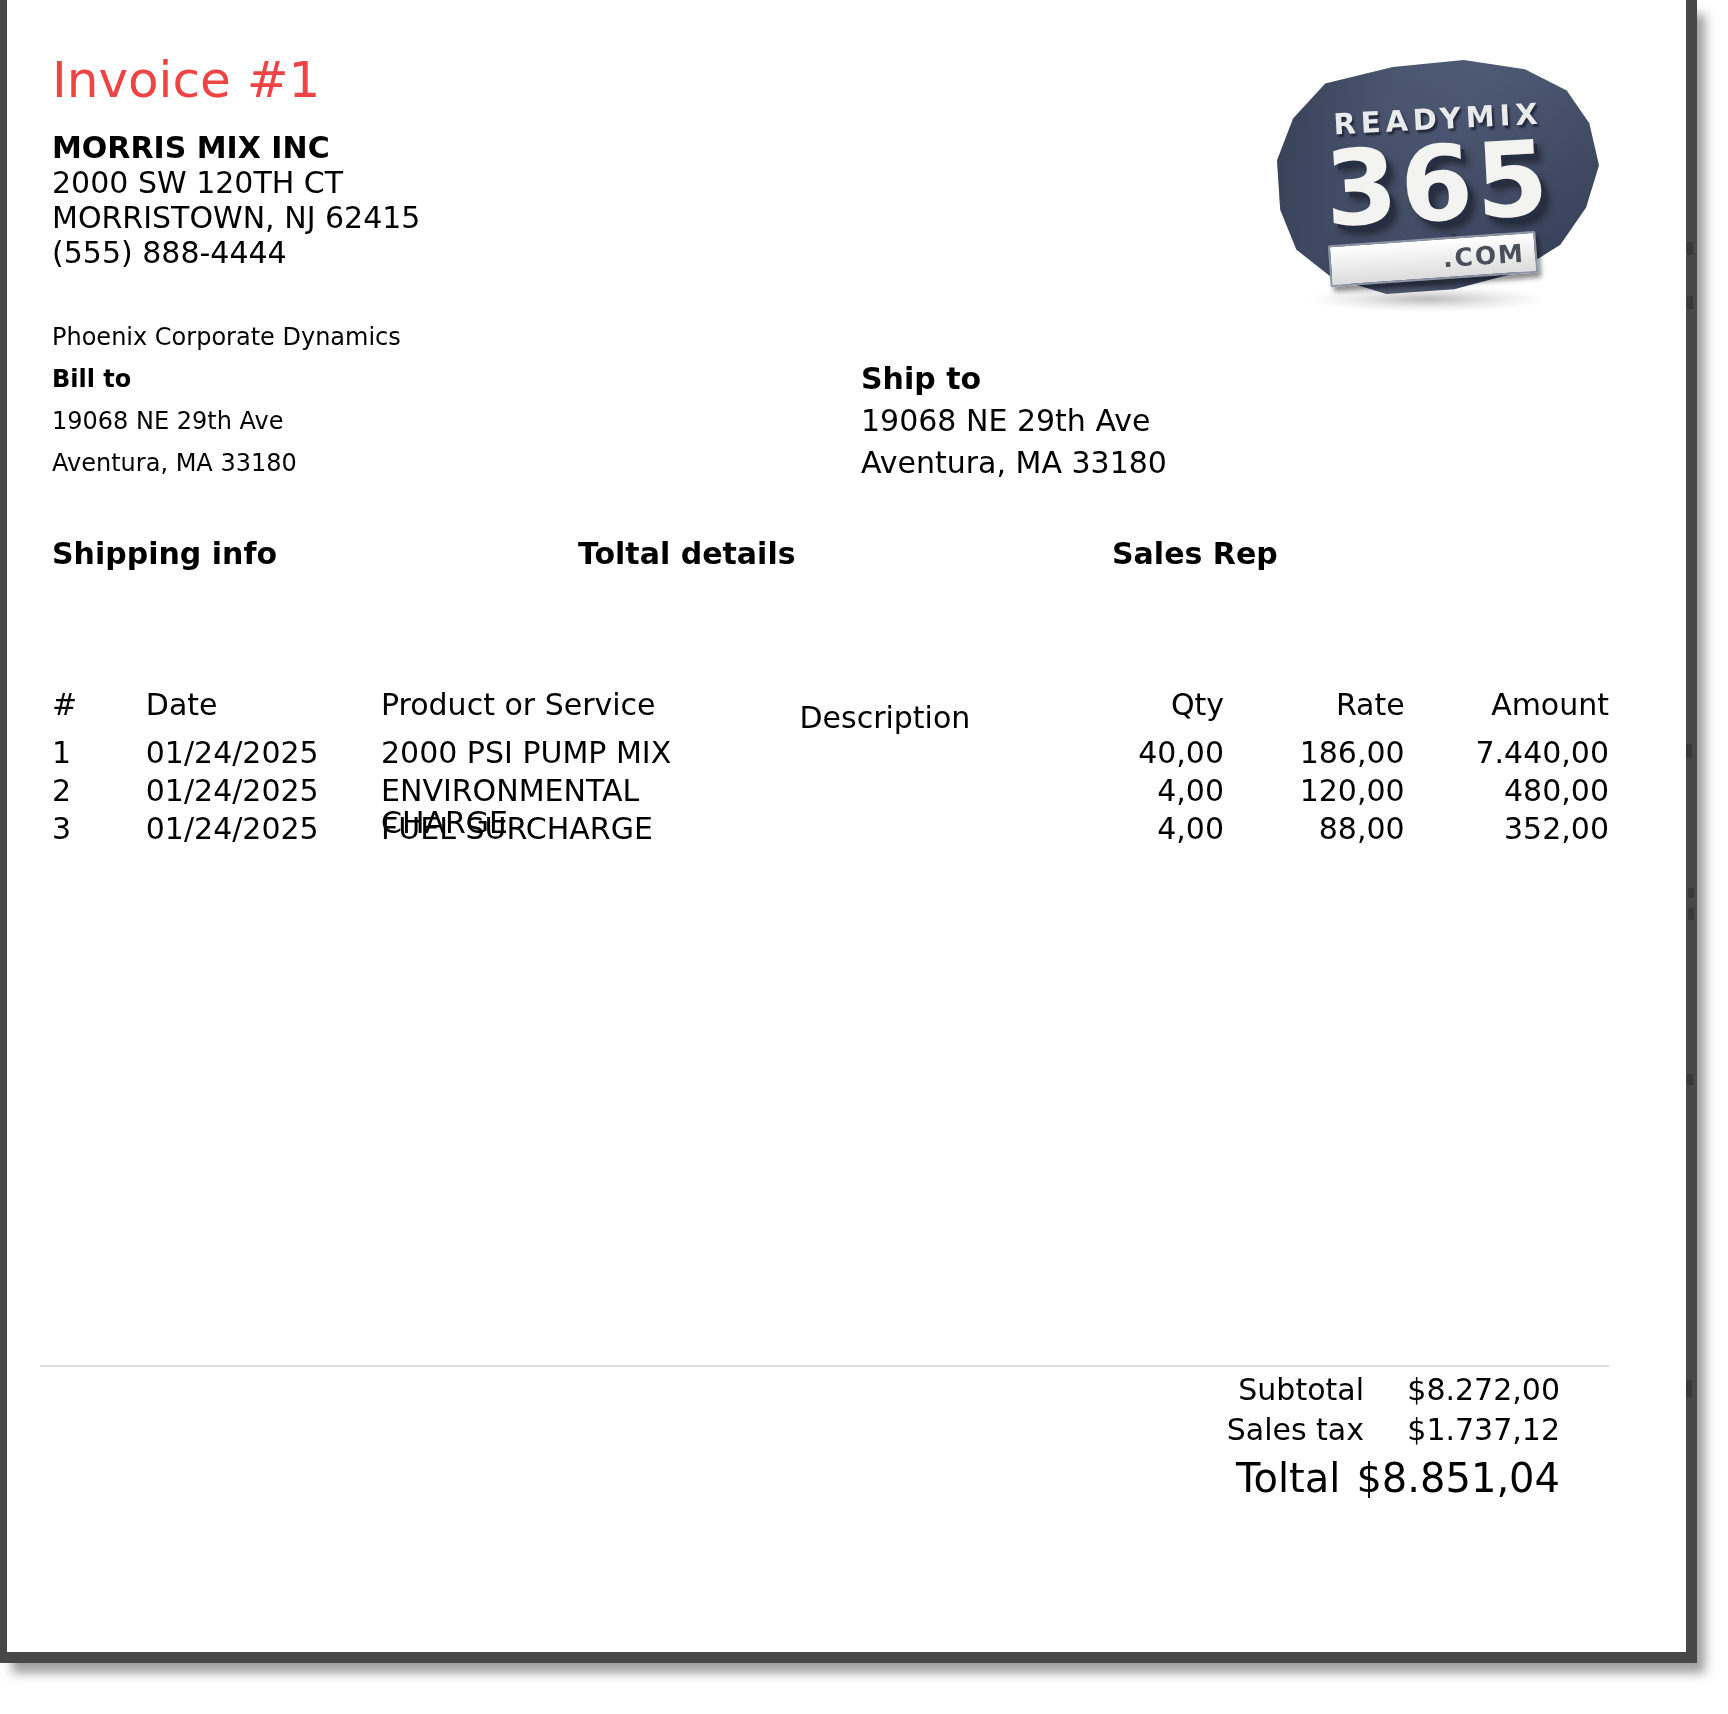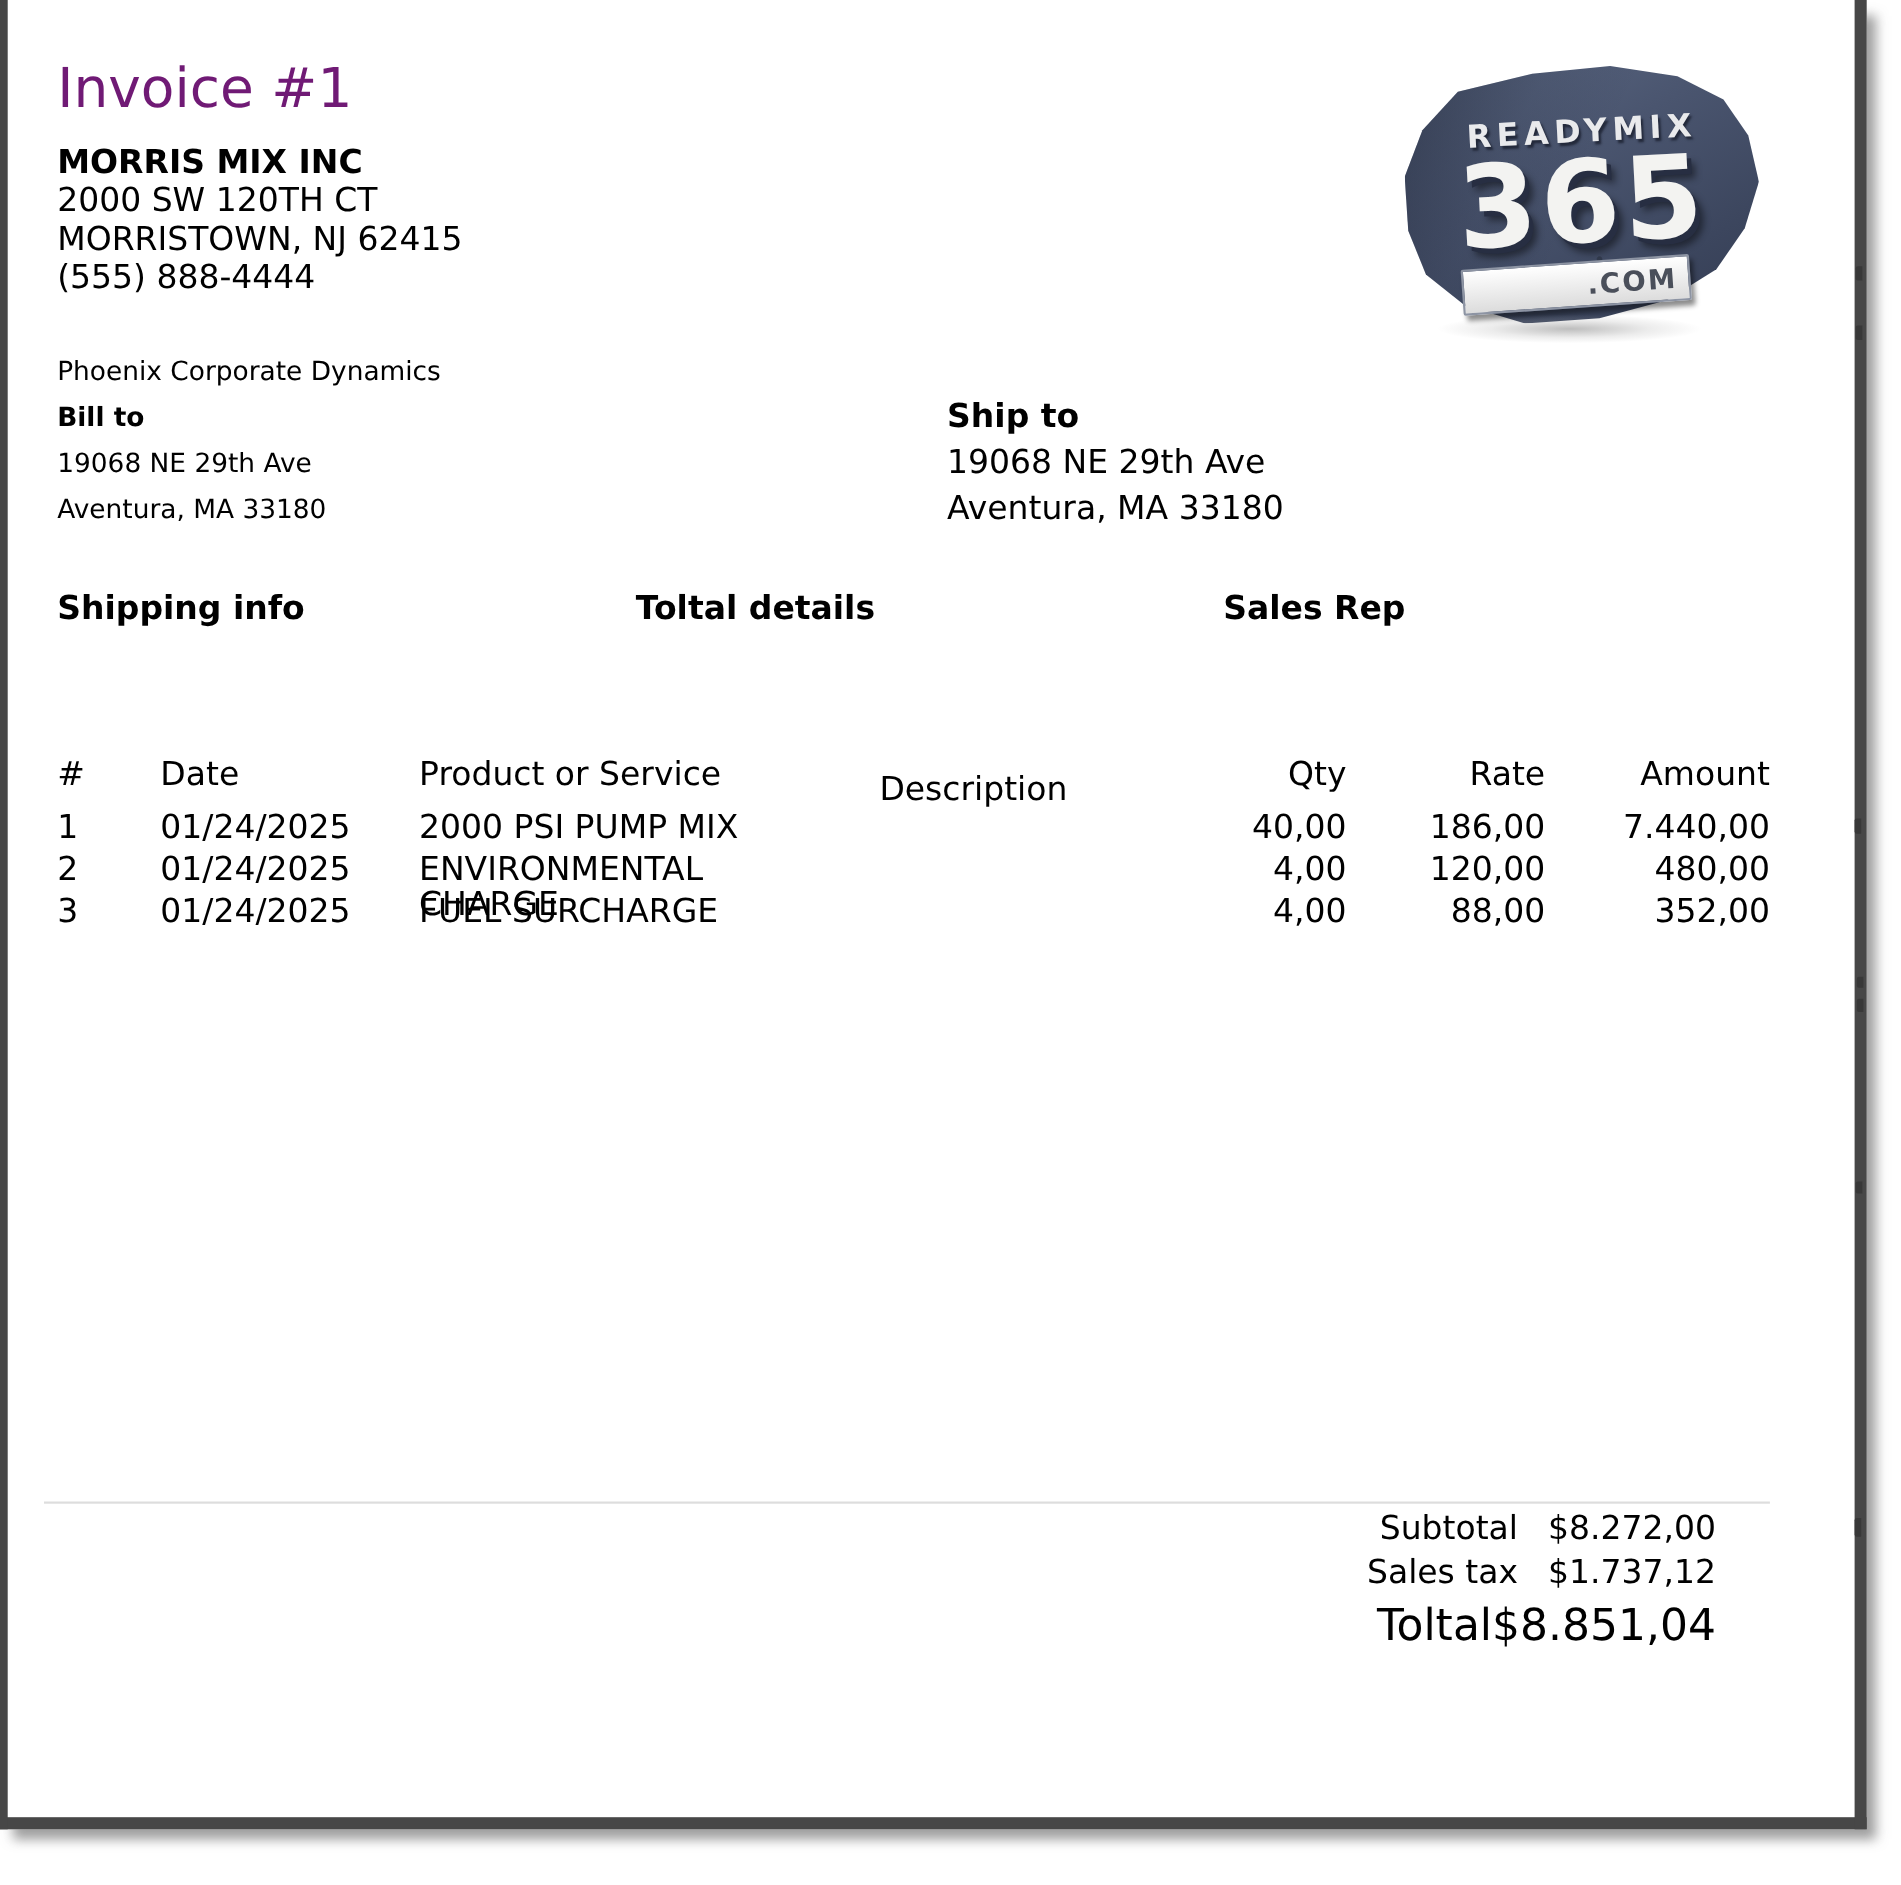--- a/index.html
+++ b/index.html
@@ -13,21 +13,21 @@
     position:absolute; left:0; top:0; width:1697px; height:1663px;
     background:#ffffff;
     border-left:7px solid #474747;
     border-right:11px solid #474747;
     border-bottom:11px solid #474747;
     box-shadow:10px 12px 10px -2px rgba(80,80,80,0.55);
   }
   .abs { position:absolute; }
   .bold { font-weight:bold; }
 
-  .page-title { left:45px; top:52px; font-size:50px; line-height:56px; font-weight:400; color:#701a75; }
+  .page-title { left:45px; top:52px; font-size:50px; line-height:56px; font-weight:400; color:#ef4444; }
 
   .company-block { left:45px; top:130px; font-size:30px; line-height:35px; }
   .customer-block { left:45px; top:316px; font-size:24px; line-height:42px; }
   .shipto-block  { left:854px; top:358px; font-size:30px; line-height:42px; }
 
   .section-headers { left:0; top:536px; width:1728px; font-size:30px; }
   .sec-shipping { position:absolute; left:45px; }
   .sec-invoice  { position:absolute; left:571px; }
   .sec-salesrep { position:absolute; left:1105px; }
 
@@ -38,21 +38,21 @@
   .c-num  { width:95px;  text-align:left; }
   .c-date { width:218px; text-align:left; }
   .c-prod { width:347px; text-align:left;margin-left:20px; }
   .c-desc { width:250px; text-align:right;margin-top:13px; }
   .c-qty  { width:257px; text-align:right; }
   .c-rate { width:183px; text-align:right; }
   .c-amt  { width:207px; text-align:right; }
 
   
   .totals-rule { left:33px; top:1365px; width:1569px; height:2px; background:#dddddd; }
-  .trow { position:absolute; right:126px; display:flex; font-size:30px; line-height:32px; }
+  .trow { position:absolute; right:126px; display:flex; gap:16px; font-size:30px; line-height:32px; }
   .trow .lbl { text-align:right; }
   .trow .val { min-width:180px; text-align:right; }
   .trow.grand { font-size:40px; font-weight:normal; }
 
   
   .logo { left:1270px; top:60px; width:322px; height:252px; }
   .rock {
     position:absolute; left:0; top:0; width:322px; height:234px;
     background:
       radial-gradient(circle at 30% 30%, rgba(255,255,255,0.07) 0 2px, transparent 3px),

